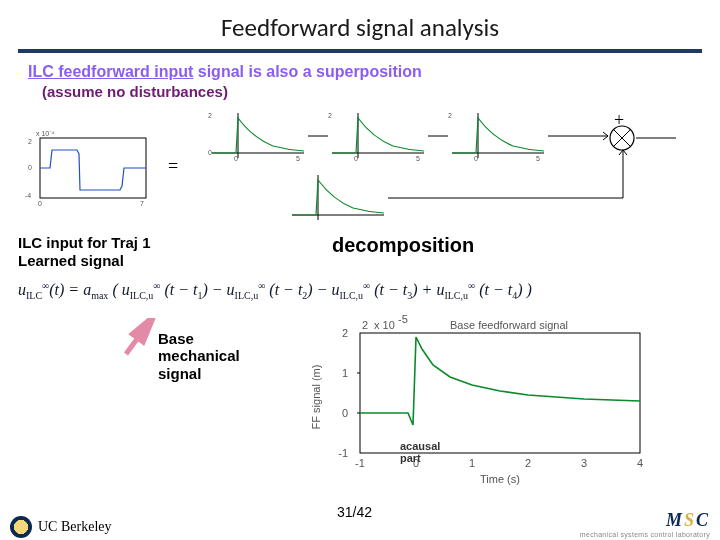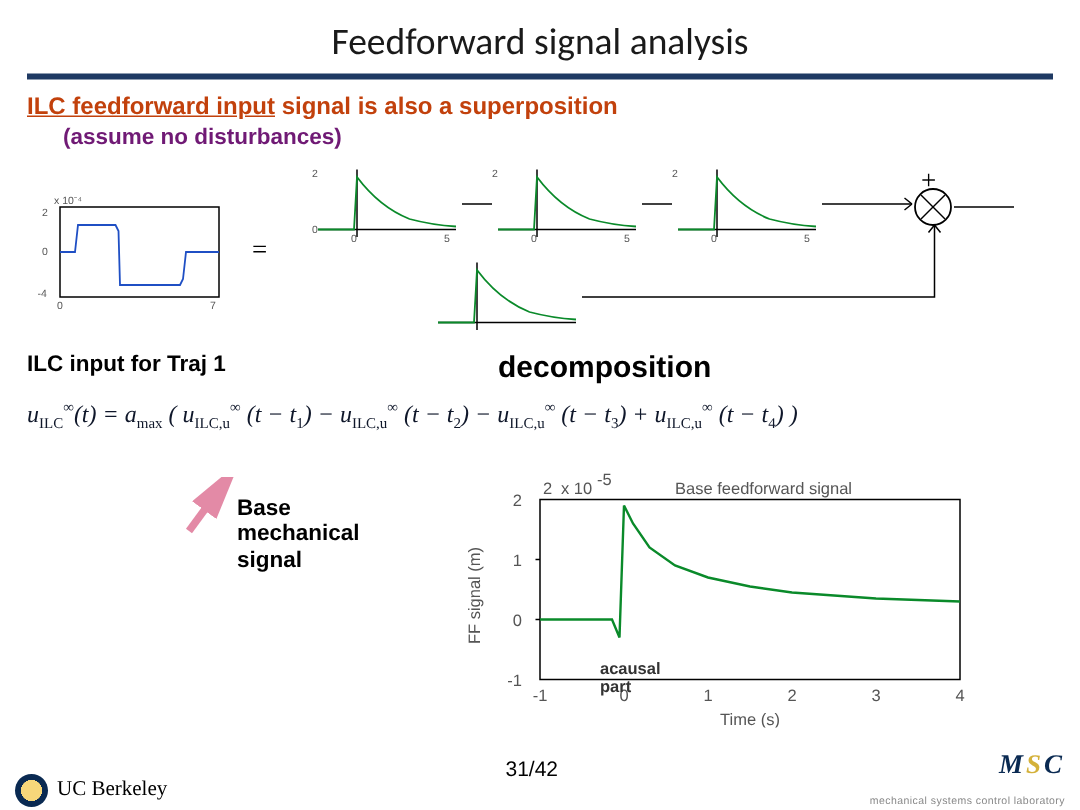--- a/index.html
+++ b/index.html
@@ -20,22 +20,22 @@
     font-family: Calibri, "Segoe UI", sans-serif;
   }
   .title-rule {
     height: 4px;
     background: #1f3a63;
     margin: 0 18px 10px 18px;
   }
   .subtitle {
     font-size: 16px;
     font-weight: 700;
-    color: #c2410c;
-    padding: 0 18px 2px 18px;
+    color: #8b5cf6;
+    padding: 0 18px 2px 28px;
     font-family: Arial, sans-serif;
   }
   .subtitle .und { text-decoration: underline; }
   .subnote {
     font-size: 15px;
     font-weight: 700;
     color: #701a75;
     padding: 0 18px 8px 42px;
     font-family: Arial, sans-serif;
   }
@@ -118,21 +118,21 @@
     position:absolute; left:0; bottom:0; width:100%; height:26px;
     display:flex; justify-content:space-between; align-items:flex-end;
     padding: 0 10px 2px 10px;
   }
   .ucb { display:flex; align-items:center; gap:6px; }
   .ucb-seal {
     width:22px; height:22px; border-radius:50%;
     background: radial-gradient(circle,#f7d77a 45%,#0a2a52 46%);
   }
   .ucb-text { font-size:14px; color:#000000; font-family: Georgia, serif; }
-  .msc { display:flex; flex-direction:column; align-items:flex-end;gap:11px; }
+  .msc { display:flex; flex-direction:column; align-items:flex-end; }
   .msc-logo { font-size:18px; font-weight:700; color:#0a2a52; font-style:italic; font-family: Georgia, serif; letter-spacing:2px;}
   .msc-logo .o { color:#d4b13a; }
   .msc-sub { font-size:7px; color:#888; letter-spacing:0.3px;}
 </style>
 </head>
 <body>
 
 <div class="title">Feedforward signal analysis</div>
 <div class="title-rule"></div>
 
@@ -208,21 +208,21 @@
     <line x1="22" y1="6" x2="6" y2="22" stroke="#000" stroke-width="1"></line>
   </svg>
   <svg style="position:absolute; left:618px; top:28px; width:40px; height:4px;">
     <line x1="0" y1="2" x2="40" y2="2" stroke="#000" stroke-width="1"></line>
   </svg>
 
 </div>
 
 <div class="labels-row">
   <div class="label-left">
-    <span>ILC input for Traj 1</span><br>
+    <span>ILC input for Traj 1</span><br><span>Learned signal</span>
   </div>
   <div class="label-right">decomposition</div>
 </div>
 
 <div class="formula">
   <span id="formula-span">u<sub>ILC</sub><sup>∞</sup>(t) = a<sub>max</sub> ( u<sub>ILC,u</sub><sup>∞</sup> (t − t<sub>1</sub>) − u<sub>ILC,u</sub><sup>∞</sup> (t − t<sub>2</sub>) − u<sub>ILC,u</sub><sup>∞</sup> (t − t<sub>3</sub>) + u<sub>ILC,u</sub><sup>∞</sup> (t − t<sub>4</sub>) )</span>
 </div>
 
 <svg class="arrow-up" width="36" height="40">
   <defs>

